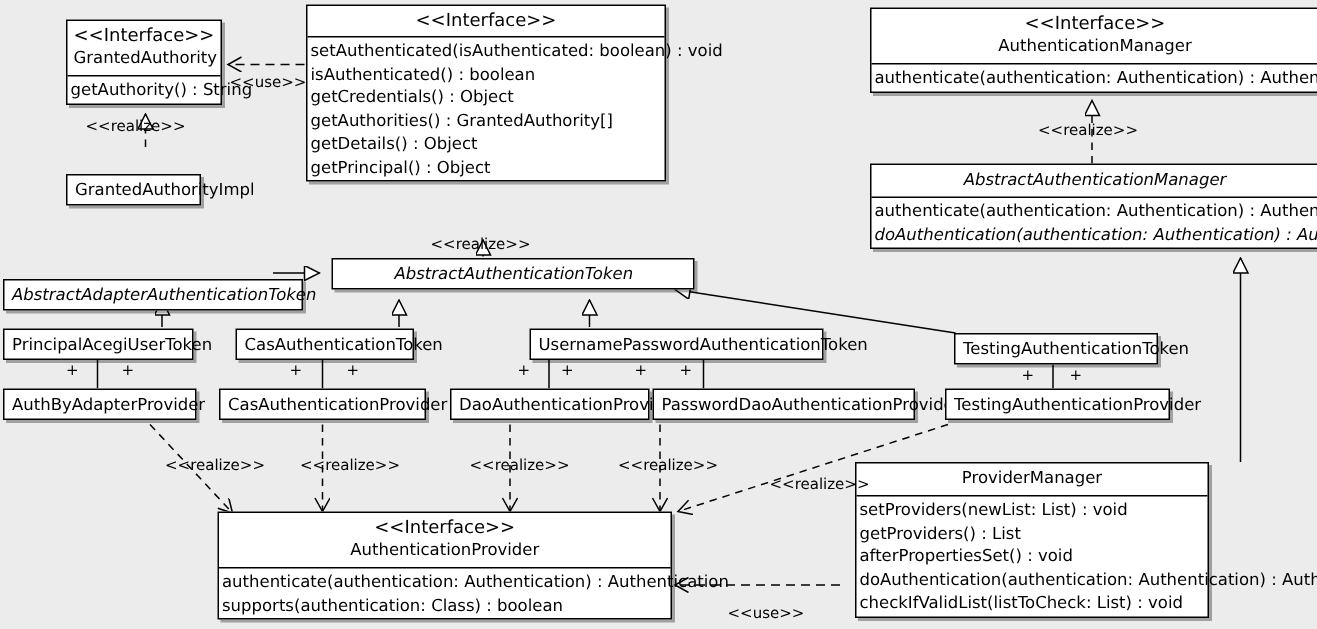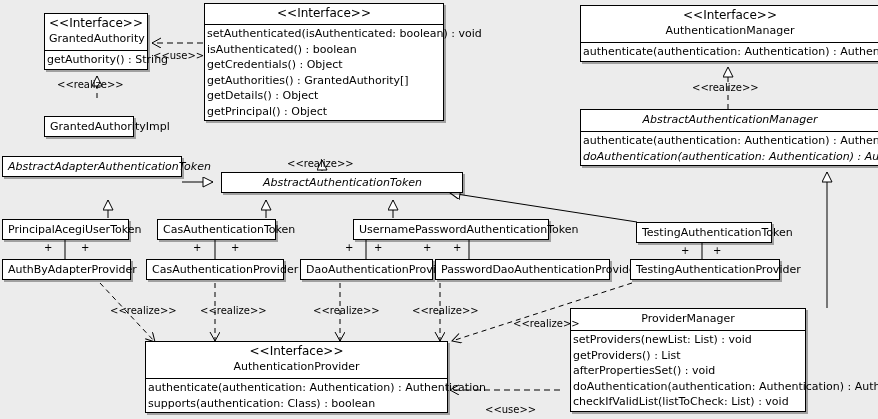--- a/index.html
+++ b/index.html
@@ -197,21 +197,21 @@
   <div class="uml-class center" style="left:580px; top:109px; width:300px;">
     <div class="hdr with-body">
       <span class="cname abstract">AbstractAuthenticationManager</span>
     </div>
     <div class="members">
       <div class="member">authenticate(authentication: Authentication) : Authentication</div>
       <div class="member abstract">doAuthentication(authentication: Authentication) : Authentication</div>
     </div>
   </div>
 
-  <div class="uml-class simple center" style="left:2px; top:156px; width:180px;">
+  <div class="uml-class simple center" style="left:2px; top:186px; width:200px;">
     <div class="hdr">
       <span class="cname abstract">AbstractAdapterAuthenticationToken</span>
     </div>
   </div>
 
   <div class="uml-class simple center" style="left:221px; top:172px; width:242px;">
     <div class="hdr">
       <span class="cname abstract">AbstractAuthenticationToken</span>
     </div>
   </div>

